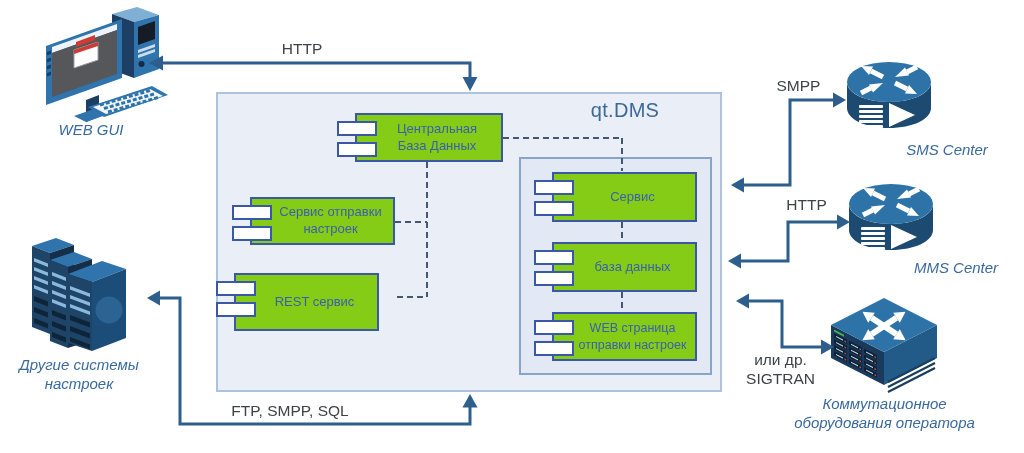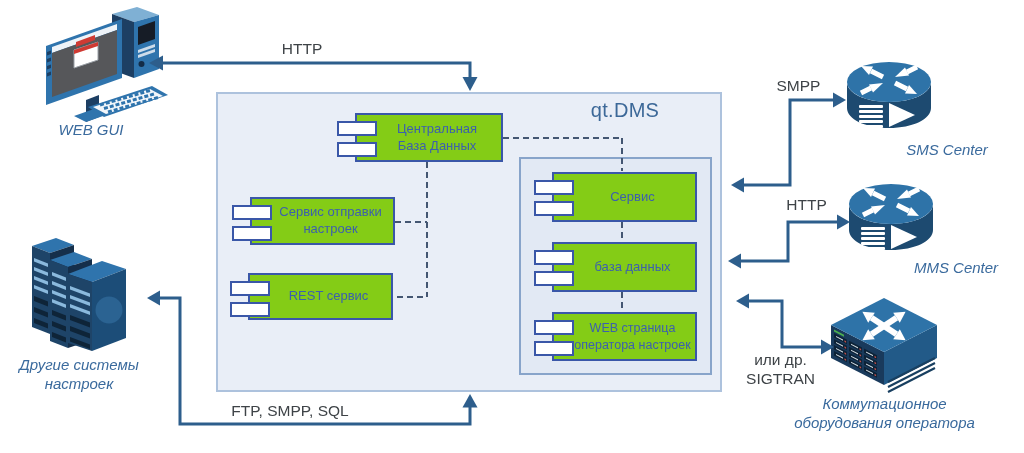--- a/index.html
+++ b/index.html
@@ -51,21 +51,21 @@
 
   <div class="comp" style="left:250px;top:197px;width:145px;height:48px">
     <div class="tab tab1"></div>
     <div class="tab tab2"></div>
     <div class="txt">
       <div>Сервис отправки</div>
       <div>настроек</div>
     </div>
   </div>
 
-  <div class="comp" style="left:248px;top:273px;width:145px;height:47px">
+  <div class="comp" style="left:234px;top:273px;width:145px;height:58px">
     <div class="tab tab1"></div>
     <div class="tab tab2"></div>
     <div class="txt">
       <div>REST сервис</div>
     </div>
   </div>
 
   <div class="comp" style="left:552px;top:172px;width:145px;height:50px">
     <div class="tab tab1"></div>
     <div class="tab tab2"></div>
@@ -80,21 +80,21 @@
     <div class="txt">
       <div>база данных</div>
     </div>
   </div>
 
   <div class="comp" style="left:552px;top:312px;width:145px;height:49px;font-size:12.5px">
     <div class="tab tab1"></div>
     <div class="tab tab2"></div>
     <div class="txt">
       <div>WEB страница</div>
-      <div>оператора настроек</div>
+      <div>отправки настроек</div>
     </div>
   </div>
 
   <svg class="icon" style="left:38px;top:5px" width="130" height="118" viewBox="0 0 130 118">
     <polygon points="74,9 99,2 121,10 96,17" fill="#7fb0d4"></polygon>
     <polygon points="96,17 121,10 121,64 96,73" fill="#2f74ad"></polygon>
     <polygon points="74,9 96,17 96,73 74,65" fill="#1d3f63"></polygon>
     <polygon points="100,22 117,16 117,34 100,40" fill="#161c26"></polygon>
     <polygon points="100,45 117,39 117,42 100,48" fill="#cddcea"></polygon>
     <polygon points="100,50 117,44 117,47 100,53" fill="#cddcea"></polygon>

